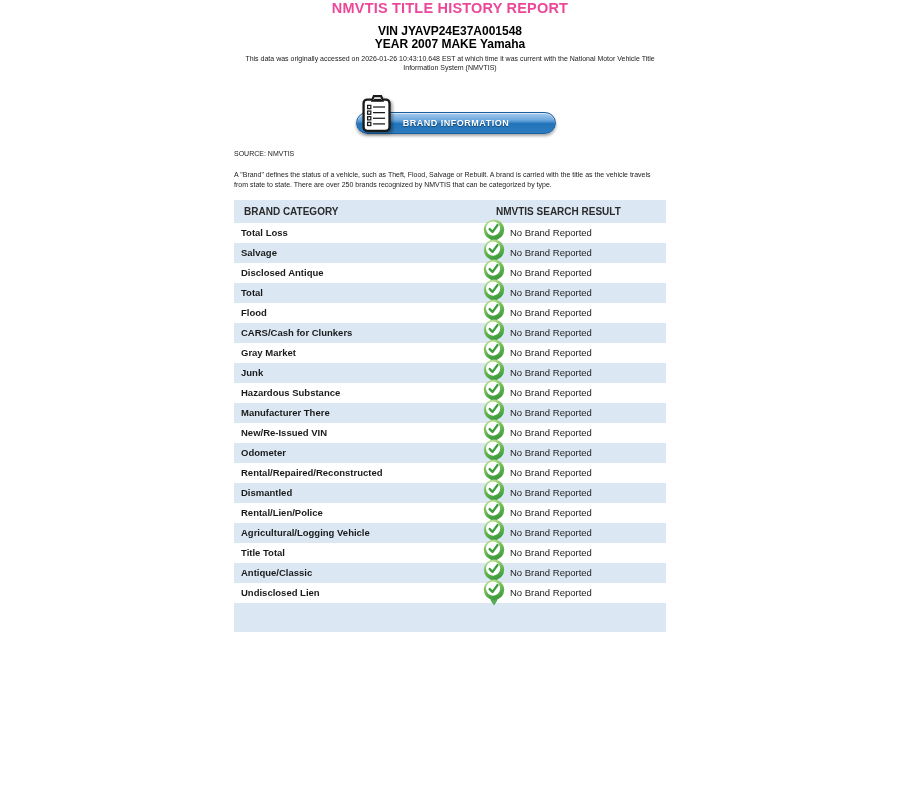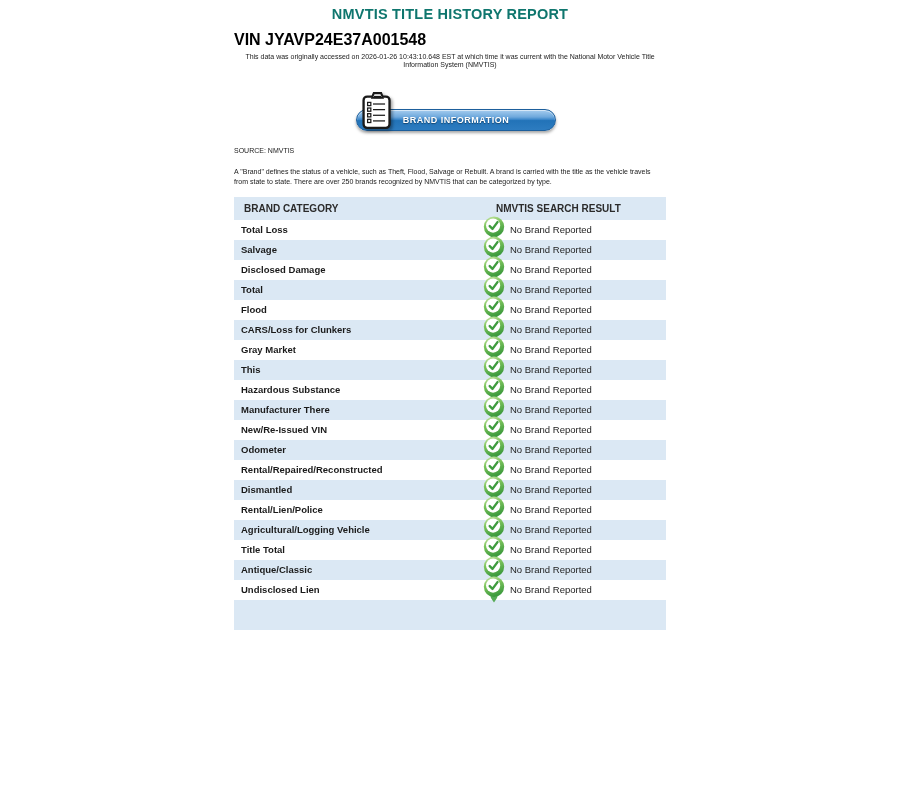--- a/index.html
+++ b/index.html
@@ -5,26 +5,26 @@
   * { margin:0; padding:0; box-sizing:border-box; }
   html,body { background:#fff; }
   body {
     width:900px; height:800px; overflow:hidden;
     font-family:"Liberation Sans","DejaVu Sans",sans-serif;
     color:#111;
   }
   .content { width:432px; margin:0 auto; }
 
   .report-title {
-    padding-top:6px; text-align:center;
-    font-size:14.5px; font-weight:bold; letter-spacing:.2px; color:#0f766e;
+    text-align:center;
+    font-size:14.5px; font-weight:bold; letter-spacing:.2px; color:#ec4899;
   }
   .vin-block {
-    margin-top:9px; font-weight:bold;
-    font-size:16px; line-height:1.1; color:#000;
+    margin-top:9px; text-align:center; font-weight:bold;
+    font-size:12px; line-height:1.1; color:#000;
   }
   .intro {
     margin-top:4px; text-align:center;
     font-size:7px; line-height:1.2; color:#1a1a1a;
   }
 
   .btn-wrap { position:relative; width:188px; height:22px; margin:40px auto 0; }
   .brand-btn {
     position:absolute; left:0; top:0; width:200px; height:22px;
     border:1px solid var(--button-border,#1d5f9c); border-radius:11px;
@@ -77,20 +77,21 @@
     </linearGradient>
   </defs>
 </svg>
 
 <div class="content">
 
   <div class="report-title">NMVTIS TITLE HISTORY REPORT</div>
 
   <div class="vin-block">
     <div>VIN JYAVP24E37A001548</div>
+    <div>YEAR 2007 MAKE Yamaha</div>
   </div>
 
   <div class="intro">This data was originally accessed on 2026-01-26 10:43:10.648 EST at which time it was current with the National Motor Vehicle Title Information System (NMVTIS)</div>
 
   <div class="btn-wrap">
     <span class="clipboard">
       <svg viewBox="0 0 38 44">
         <path d="M13 9 L15.3 3 L23.7 3 L26 9 Z" fill="#ffffff" stroke="#1a1a1a" stroke-width="2"></path>
         <rect x="4" y="7" width="29" height="35" rx="4" fill="#ffffff" stroke="#1a1a1a" stroke-width="2.6"></rect>
         <path d="M13.5 8.5 L15.6 3.6 L23.4 3.6 L25.5 8.5 Z" fill="#ffffff" stroke="#1a1a1a" stroke-width="1.8"></path>
@@ -144,21 +145,21 @@
     <path d="M11 26.6 C8.6 23.2 7.4 21.6 7.4 19.5 L14.6 19.5 C14.6 21.6 13.4 23.2 11 26.6 Z" fill="#57ab57"></path>
     <circle cx="11" cy="10.8" r="10.2" fill="url(#ballGrad)"></circle>
     <circle cx="10.1" cy="9.6" r="7.1" fill="#ffffff"></circle>
     <path d="M6.7 10.1 L9.5 12.9 L14.5 6.1" fill="none" stroke="#3e9b3e" stroke-width="2.4" stroke-linecap="round" stroke-linejoin="round"></path>
   </svg>
 </span>
             <span>No Brand Reported</span>
           </div>
         </div>
         <div class="trow">
-          <div class="cat">Disclosed Damage</div>
+          <div class="cat">Disclosed Antique</div>
           <div class="res">
             <span class="checkicon">
   <svg viewBox="0 0 22 27" width="22" height="27">
     <path d="M11 26.6 C8.6 23.2 7.4 21.6 7.4 19.5 L14.6 19.5 C14.6 21.6 13.4 23.2 11 26.6 Z" fill="#57ab57"></path>
     <circle cx="11" cy="10.8" r="10.2" fill="url(#ballGrad)"></circle>
     <circle cx="10.1" cy="9.6" r="7.1" fill="#ffffff"></circle>
     <path d="M6.7 10.1 L9.5 12.9 L14.5 6.1" fill="none" stroke="#3e9b3e" stroke-width="2.4" stroke-linecap="round" stroke-linejoin="round"></path>
   </svg>
 </span>
             <span>No Brand Reported</span>
@@ -186,21 +187,21 @@
     <path d="M11 26.6 C8.6 23.2 7.4 21.6 7.4 19.5 L14.6 19.5 C14.6 21.6 13.4 23.2 11 26.6 Z" fill="#57ab57"></path>
     <circle cx="11" cy="10.8" r="10.2" fill="url(#ballGrad)"></circle>
     <circle cx="10.1" cy="9.6" r="7.1" fill="#ffffff"></circle>
     <path d="M6.7 10.1 L9.5 12.9 L14.5 6.1" fill="none" stroke="#3e9b3e" stroke-width="2.4" stroke-linecap="round" stroke-linejoin="round"></path>
   </svg>
 </span>
             <span>No Brand Reported</span>
           </div>
         </div>
         <div class="trow alt">
-          <div class="cat">CARS/Loss for Clunkers</div>
+          <div class="cat">CARS/Cash for Clunkers</div>
           <div class="res">
             <span class="checkicon">
   <svg viewBox="0 0 22 27" width="22" height="27">
     <path d="M11 26.6 C8.6 23.2 7.4 21.6 7.4 19.5 L14.6 19.5 C14.6 21.6 13.4 23.2 11 26.6 Z" fill="#57ab57"></path>
     <circle cx="11" cy="10.8" r="10.2" fill="url(#ballGrad)"></circle>
     <circle cx="10.1" cy="9.6" r="7.1" fill="#ffffff"></circle>
     <path d="M6.7 10.1 L9.5 12.9 L14.5 6.1" fill="none" stroke="#3e9b3e" stroke-width="2.4" stroke-linecap="round" stroke-linejoin="round"></path>
   </svg>
 </span>
             <span>No Brand Reported</span>
@@ -214,21 +215,21 @@
     <path d="M11 26.6 C8.6 23.2 7.4 21.6 7.4 19.5 L14.6 19.5 C14.6 21.6 13.4 23.2 11 26.6 Z" fill="#57ab57"></path>
     <circle cx="11" cy="10.8" r="10.2" fill="url(#ballGrad)"></circle>
     <circle cx="10.1" cy="9.6" r="7.1" fill="#ffffff"></circle>
     <path d="M6.7 10.1 L9.5 12.9 L14.5 6.1" fill="none" stroke="#3e9b3e" stroke-width="2.4" stroke-linecap="round" stroke-linejoin="round"></path>
   </svg>
 </span>
             <span>No Brand Reported</span>
           </div>
         </div>
         <div class="trow alt">
-          <div class="cat">This</div>
+          <div class="cat">Junk</div>
           <div class="res">
             <span class="checkicon">
   <svg viewBox="0 0 22 27" width="22" height="27">
     <path d="M11 26.6 C8.6 23.2 7.4 21.6 7.4 19.5 L14.6 19.5 C14.6 21.6 13.4 23.2 11 26.6 Z" fill="#57ab57"></path>
     <circle cx="11" cy="10.8" r="10.2" fill="url(#ballGrad)"></circle>
     <circle cx="10.1" cy="9.6" r="7.1" fill="#ffffff"></circle>
     <path d="M6.7 10.1 L9.5 12.9 L14.5 6.1" fill="none" stroke="#3e9b3e" stroke-width="2.4" stroke-linecap="round" stroke-linejoin="round"></path>
   </svg>
 </span>
             <span>No Brand Reported</span>

